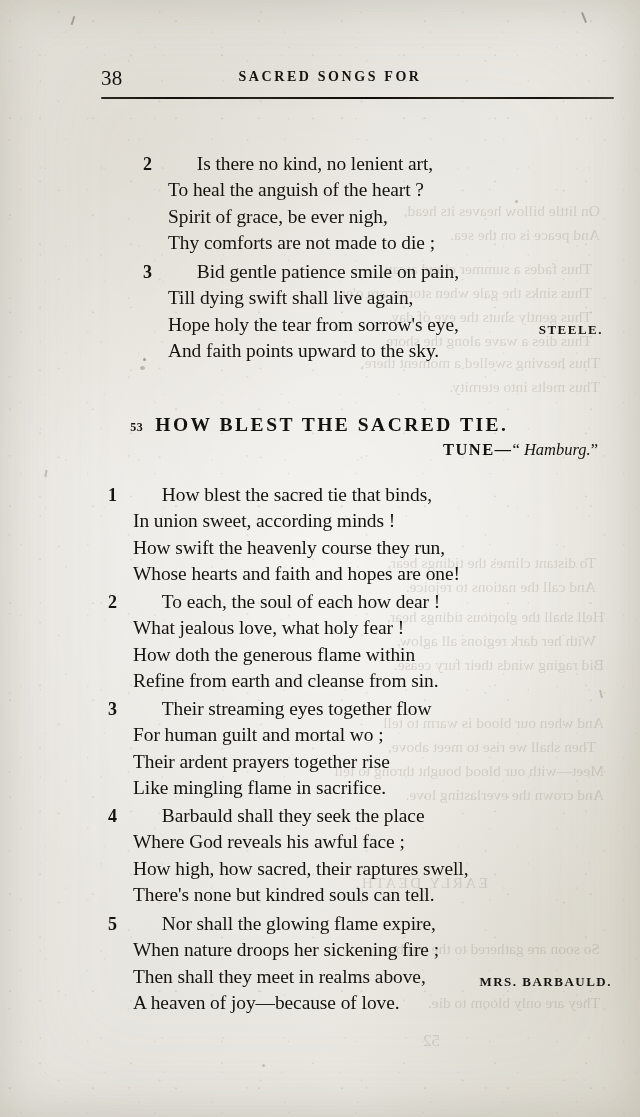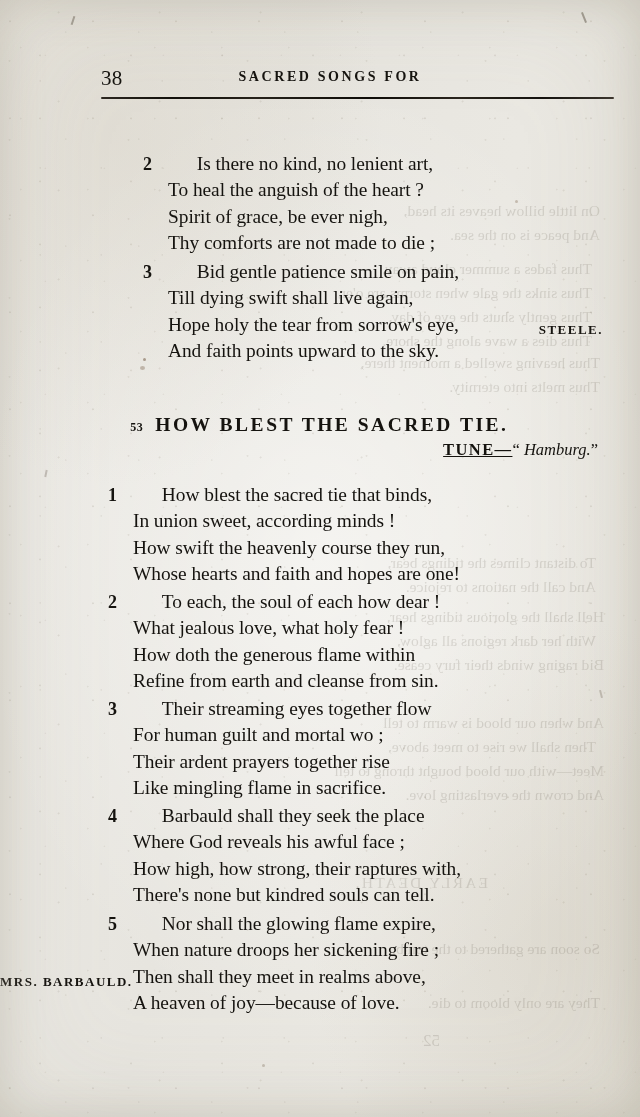--- a/index.html
+++ b/index.html
@@ -161,21 +161,20 @@
     width: 598px;
     text-align: right;
     font-size: 16.5px;
     white-space: pre;
   }
   .tune-label {
     font-weight: 700;
     font-variant: small-caps;
     text-transform: uppercase;
     letter-spacing: 1.4px;
-    text-decoration: underline;
   }
   .tune-name {
     font-style: italic;
     font-weight: 400;
   }
 
   .ink { position: absolute; pointer-events: none; }
 </style>
 </head>
 <body>
@@ -256,30 +255,30 @@
 
     <div class="stanza" style="top:669px;">
       <span class="num">3</span><span>Their streaming eyes together flow</span>
 <span>For human guilt and mortal wo ;</span>
 <span>Their ardent prayers together rise</span>
 <span>Like mingling flame in sacrifice.</span></div>
 
     <div class="stanza" style="top:776px;">
       <span class="num">4</span><span>Barbauld shall they seek the place</span>
 <span>Where God reveals his awful face ;</span>
-<span>How high, how strong, their raptures with,</span>
+<span>How high, how sacred, their raptures swell,</span>
 <span>There's none but kindred souls can tell.</span></div>
 
     <div class="stanza" style="top:884px;">
       <span class="num">5</span><span>Nor shall the glowing flame expire,</span>
 <span>When nature droops her sickening fire ;</span>
 <span>Then shall they meet in realms above,</span>
 <span>A heaven of joy—because of love.</span></div>
 
-    <div class="attrib" style="left:0; top:974px; width:612px; text-align:left;">Mrs. Barbauld.</div>
+    <div class="attrib" style="left:0; top:974px; width:612px; text-align:right;">Mrs. Barbauld.</div>
   </div>
 
   <div class="ink" style="left:72px;  top:16px;  width:2px;  height:9px;  background:rgba(60,50,36,0.38); transform:rotate(18deg);"></div>
   <div class="ink" style="left:583px; top:12px;  width:2px;  height:11px; background:rgba(60,50,36,0.42); transform:rotate(-22deg);"></div>
   <div class="ink" style="left:143px; top:358px; width:3px;  height:3px;  background:rgba(92,62,38,0.45); border-radius:50%;"></div>
   <div class="ink" style="left:140px; top:366px; width:5px;  height:4px;  background:rgba(92,62,38,0.30); border-radius:50%;"></div>
   <div class="ink" style="left:515px; top:200px; width:3px;  height:3px;  background:rgba(96,70,40,0.28); border-radius:50%;"></div>
   <div class="ink" style="left:45px;  top:470px; width:2px;  height:7px;  background:rgba(70,58,42,0.26); transform:rotate(12deg);"></div>
   <div class="ink" style="left:600px; top:690px; width:2px;  height:8px;  background:rgba(70,58,42,0.24); transform:rotate(-14deg);"></div>
   <div class="ink" style="left:262px; top:1064px; width:3px; height:3px;  background:rgba(88,66,42,0.26); border-radius:50%;"></div>

